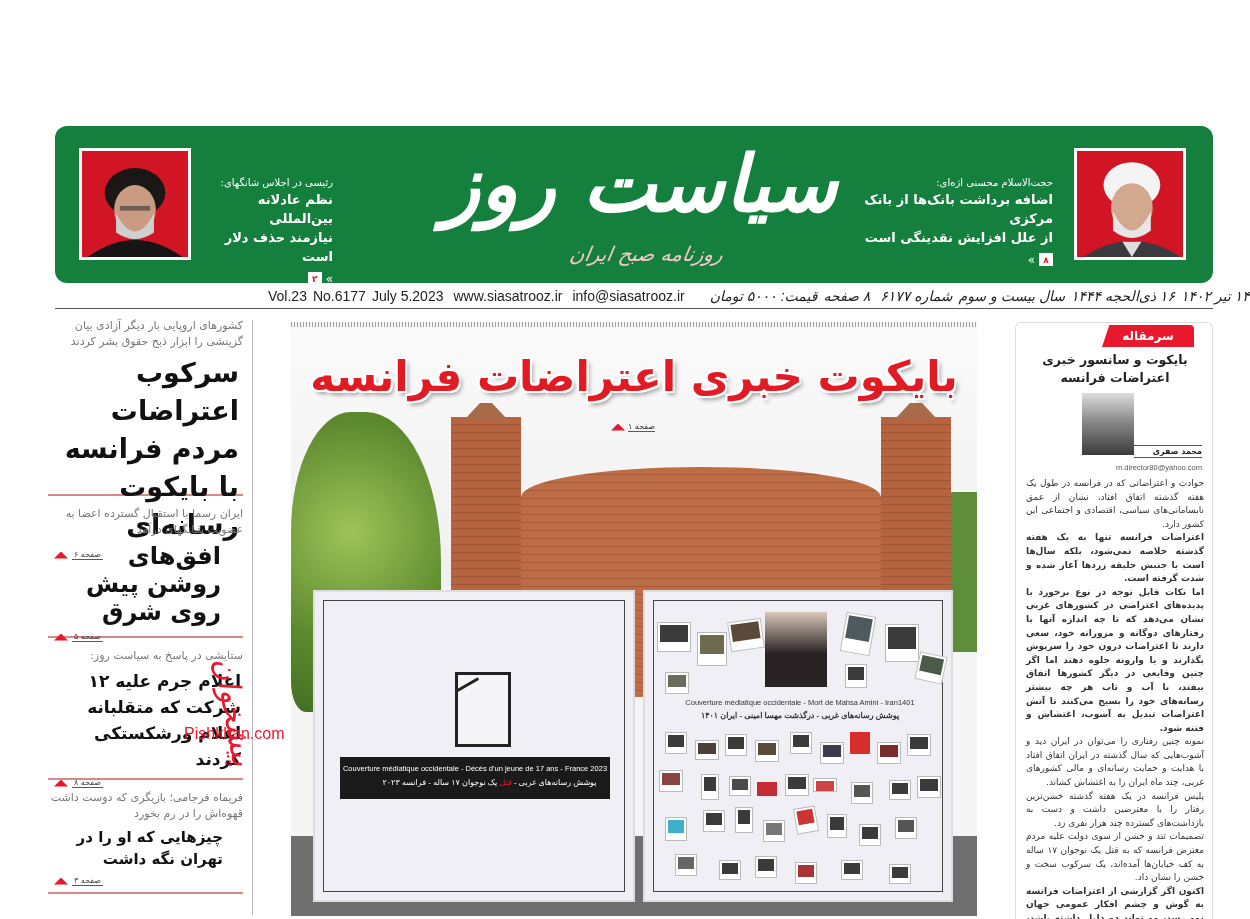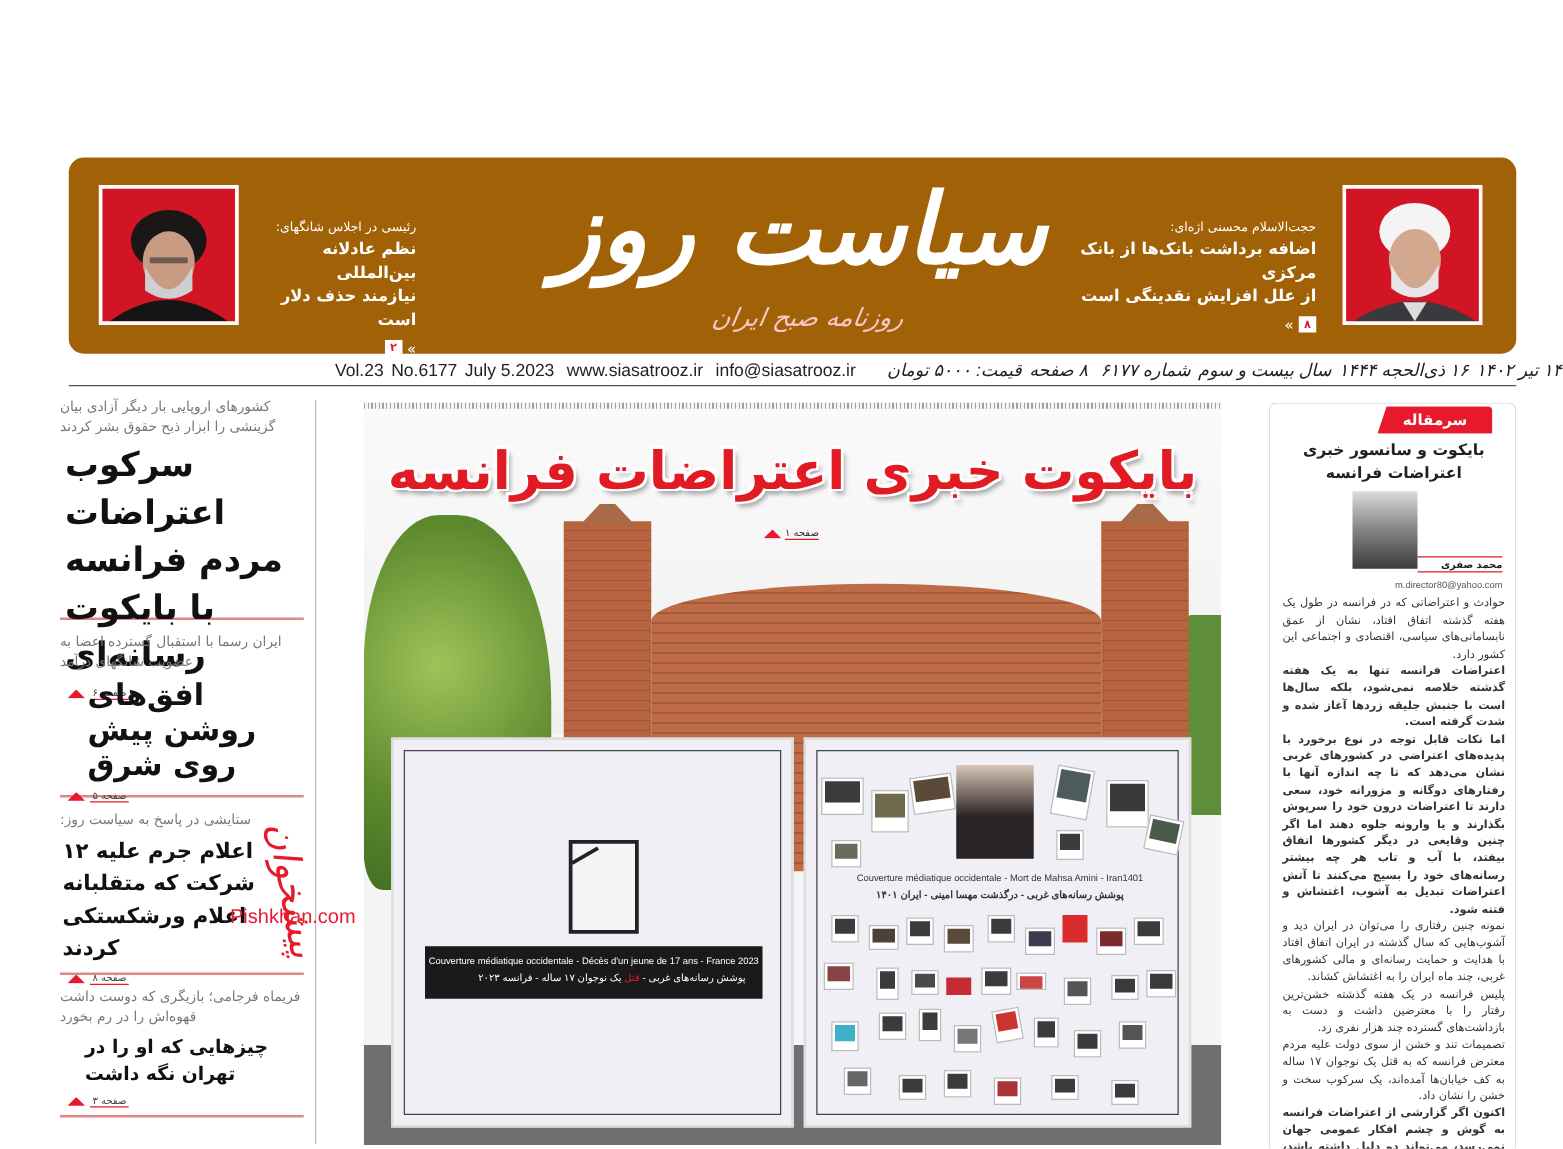--- a/index.html
+++ b/index.html
@@ -2,21 +2,21 @@
 <html><head>
 <meta charset="utf-8">
 <style>
   * { box-sizing: border-box; margin: 0; padding: 0; }
   html, body { width: 1250px; height: 919px; overflow: hidden; background: #ffffff; }
   body { font-family: "DejaVu Sans", sans-serif; color: #1a1a1a; position: relative; }
 
   
   .masthead {
     position: absolute; left: 55px; top: 126px; width: 1158px; height: 157px;
-    background: #a16207; border-radius: 12px;
+    background: #15803d; border-radius: 12px;
   }
   .mast-photo {
     position: absolute; top: 22px; width: 112px; height: 112px;
     border: 3px solid #ffffff; background: #d11525; overflow: hidden;
   }
   .mast-photo.left { left: 24px; }
   .mast-photo.right { right: 27px; }
   .mast-photo svg { width: 100%; height: 100%; display: block; }
 
   .mast-story {
@@ -54,21 +54,21 @@
     position: absolute; left: 258px; top: 287px; width: 750px; height: 18px;
     display: flex; align-items: center; font-size: 14px; color: #222;
     font-family: "Liberation Sans", sans-serif; white-space: nowrap; justify-content: space-between;
   }
   .info-strip .sep { width: 1px; height: 13px; background: #e8192c; margin: 0 5px; }
   .info-strip .dot { display: inline-block; width: 6px; height: 6px; border-radius: 50%; background: #e8192c; margin: 0 3px; vertical-align: middle; }
   .info-strip .fa { direction: rtl; font-style: italic; }
   .rule-top { position: absolute; left: 55px; top: 308px; width: 1158px; height: 1px; background: #555; }
 
   
-  .left-col { position: absolute; left: 48px; top: 318px; width: 195px; direction: rtl; text-align: left; }
+  .left-col { position: absolute; left: 48px; top: 318px; width: 195px; direction: rtl; text-align: right; }
   .left-col-rule { position: absolute; left: 252px; top: 320px; width: 1px; height: 595px; background: #bbb; }
   .lstory { position: relative; padding-bottom: 10px; margin-bottom: 10px; border-bottom: 2px solid #d88; }
   .lstory .kicker { color: #777; font-size: 11px; line-height: 16px; }
   .lstory .headline { color: #111; font-weight: bold; line-height: 1.22; margin-top: 4px; }
   .lstory .page-ref {
     display: flex; align-items: center; gap: 4px; direction: rtl; justify-content: flex-end;
     font-size: 8px; color: #444; margin-top: 6px; padding-left: 6px;
   }
   .page-ref .tri { width: 14px; height: 7px; background: #e8192c; clip-path: polygon(0 100%, 50% 0, 100% 100%); }
   .page-ref .ptxt { border-bottom: 1px solid #e8192c; padding: 0 2px; }

